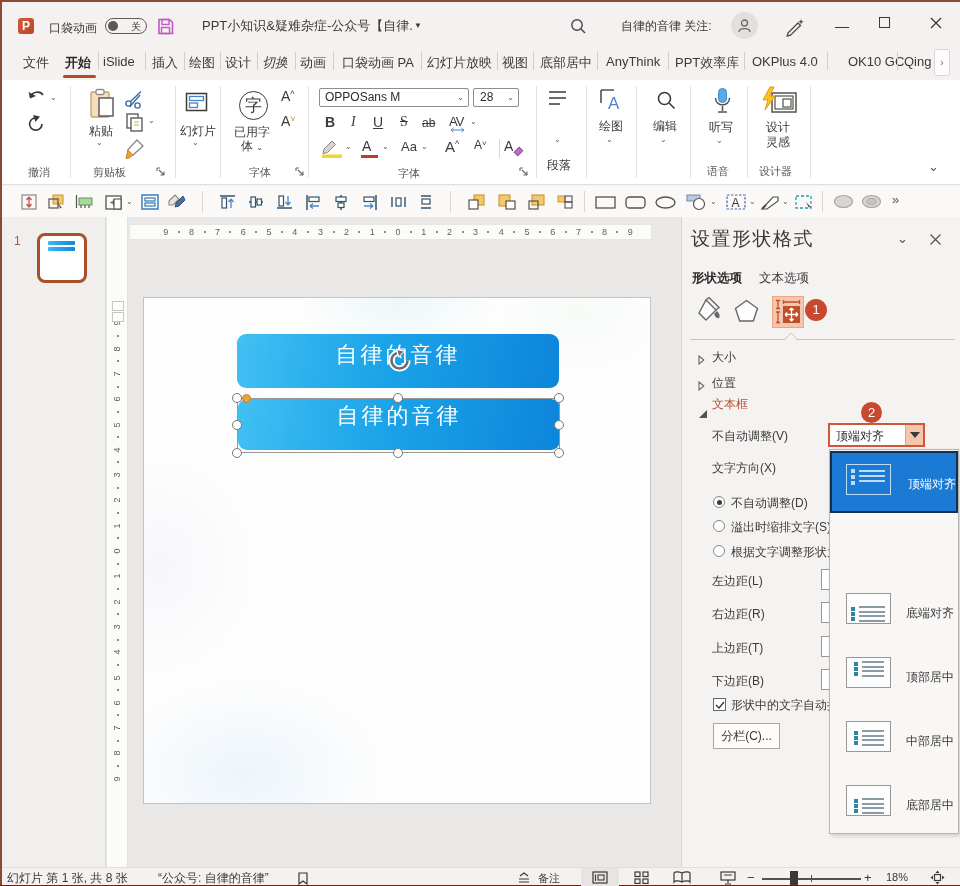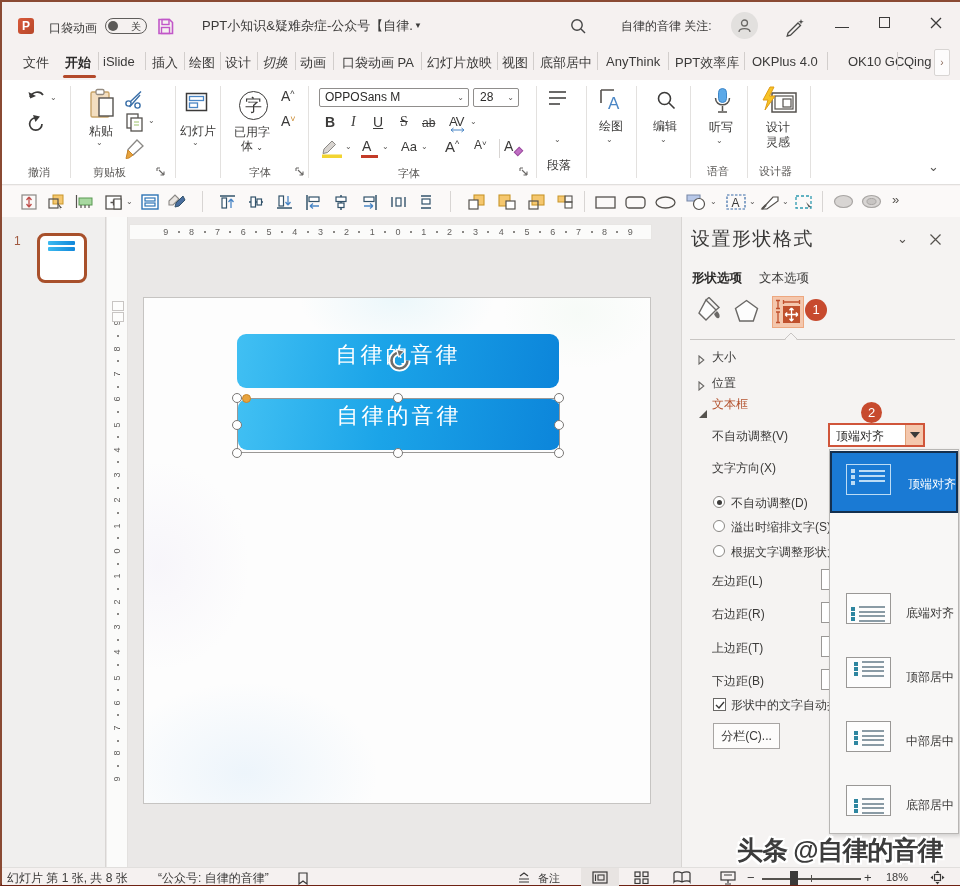--- a/index.html
+++ b/index.html
@@ -683,14 +683,13 @@
           <div style="position:absolute; left:7px; top:18px; width:4px; height:4px; background:#2e86a0;"></div>
           <div style="position:absolute; left:7px; top:23px; width:4px; height:4px; background:#2e86a0;"></div>
           <div style="position:absolute; left:15px; top:12px; width:22px; height:2px; background:#8a9ba5;"></div>
           <div style="position:absolute; left:15px; top:16.5px; width:22px; height:2px; background:#8a9ba5;"></div>
           <div style="position:absolute; left:15px; top:21px; width:22px; height:2px; background:#8a9ba5;"></div>
           <div style="position:absolute; left:15px; top:25.5px; width:22px; height:2px; background:#8a9ba5;"></div>
         </div>
         <div class="ddtxt">底部居中</div>
       </div>
     </div>
-  <div id="watermark">头条 @自律的音律</div>
 </div>
 
 </body></html>

